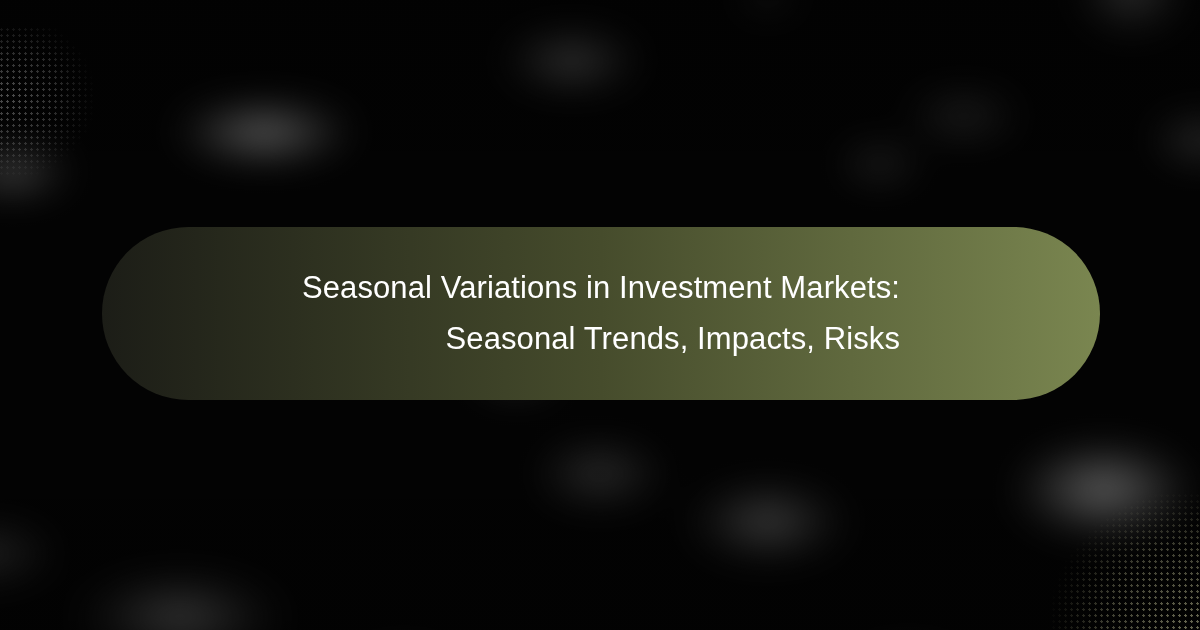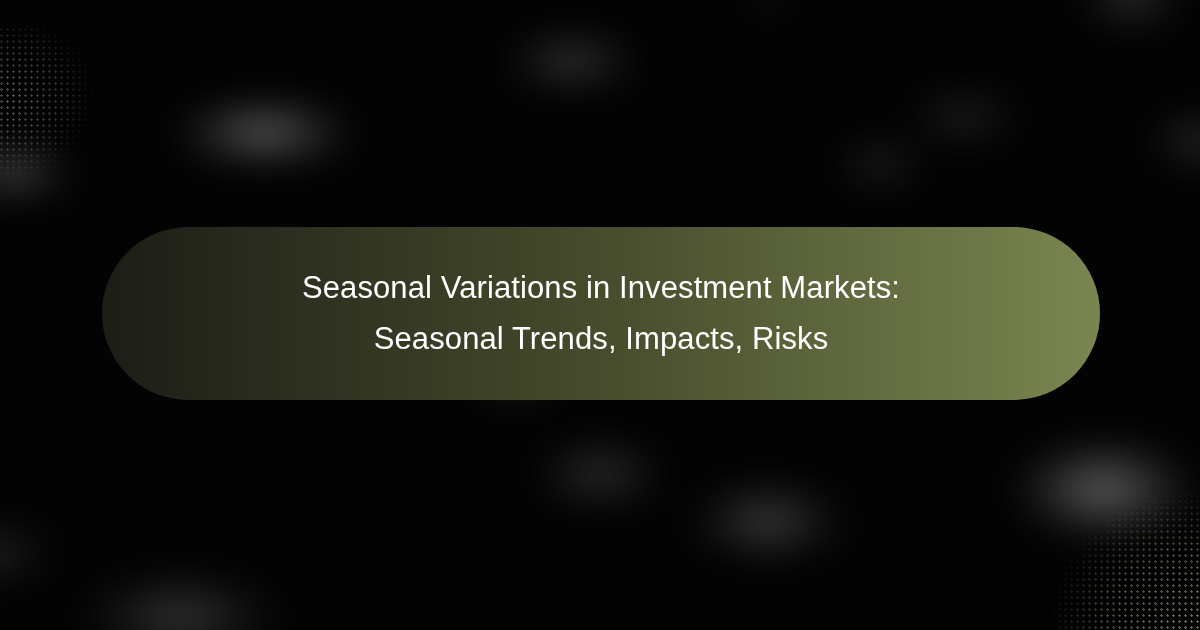--- a/index.html
+++ b/index.html
@@ -91,21 +91,21 @@
     align-items: center;
     justify-content: center;
     box-sizing: border-box;
     padding: 0 56px;
   }
   .title-text {
     color: #ffffff;
     font-size: 31px;
     line-height: 1.62;
     font-weight: 400;
-    text-align: center;
+    text-align: right;
     letter-spacing: .1px;
     white-space: pre-line;
     text-rendering: optimizeLegibility;
   }
 </style>
 </head>
 <body>
 
 <div id="canvas" style="width: 1200px; height: 630px;">
 

